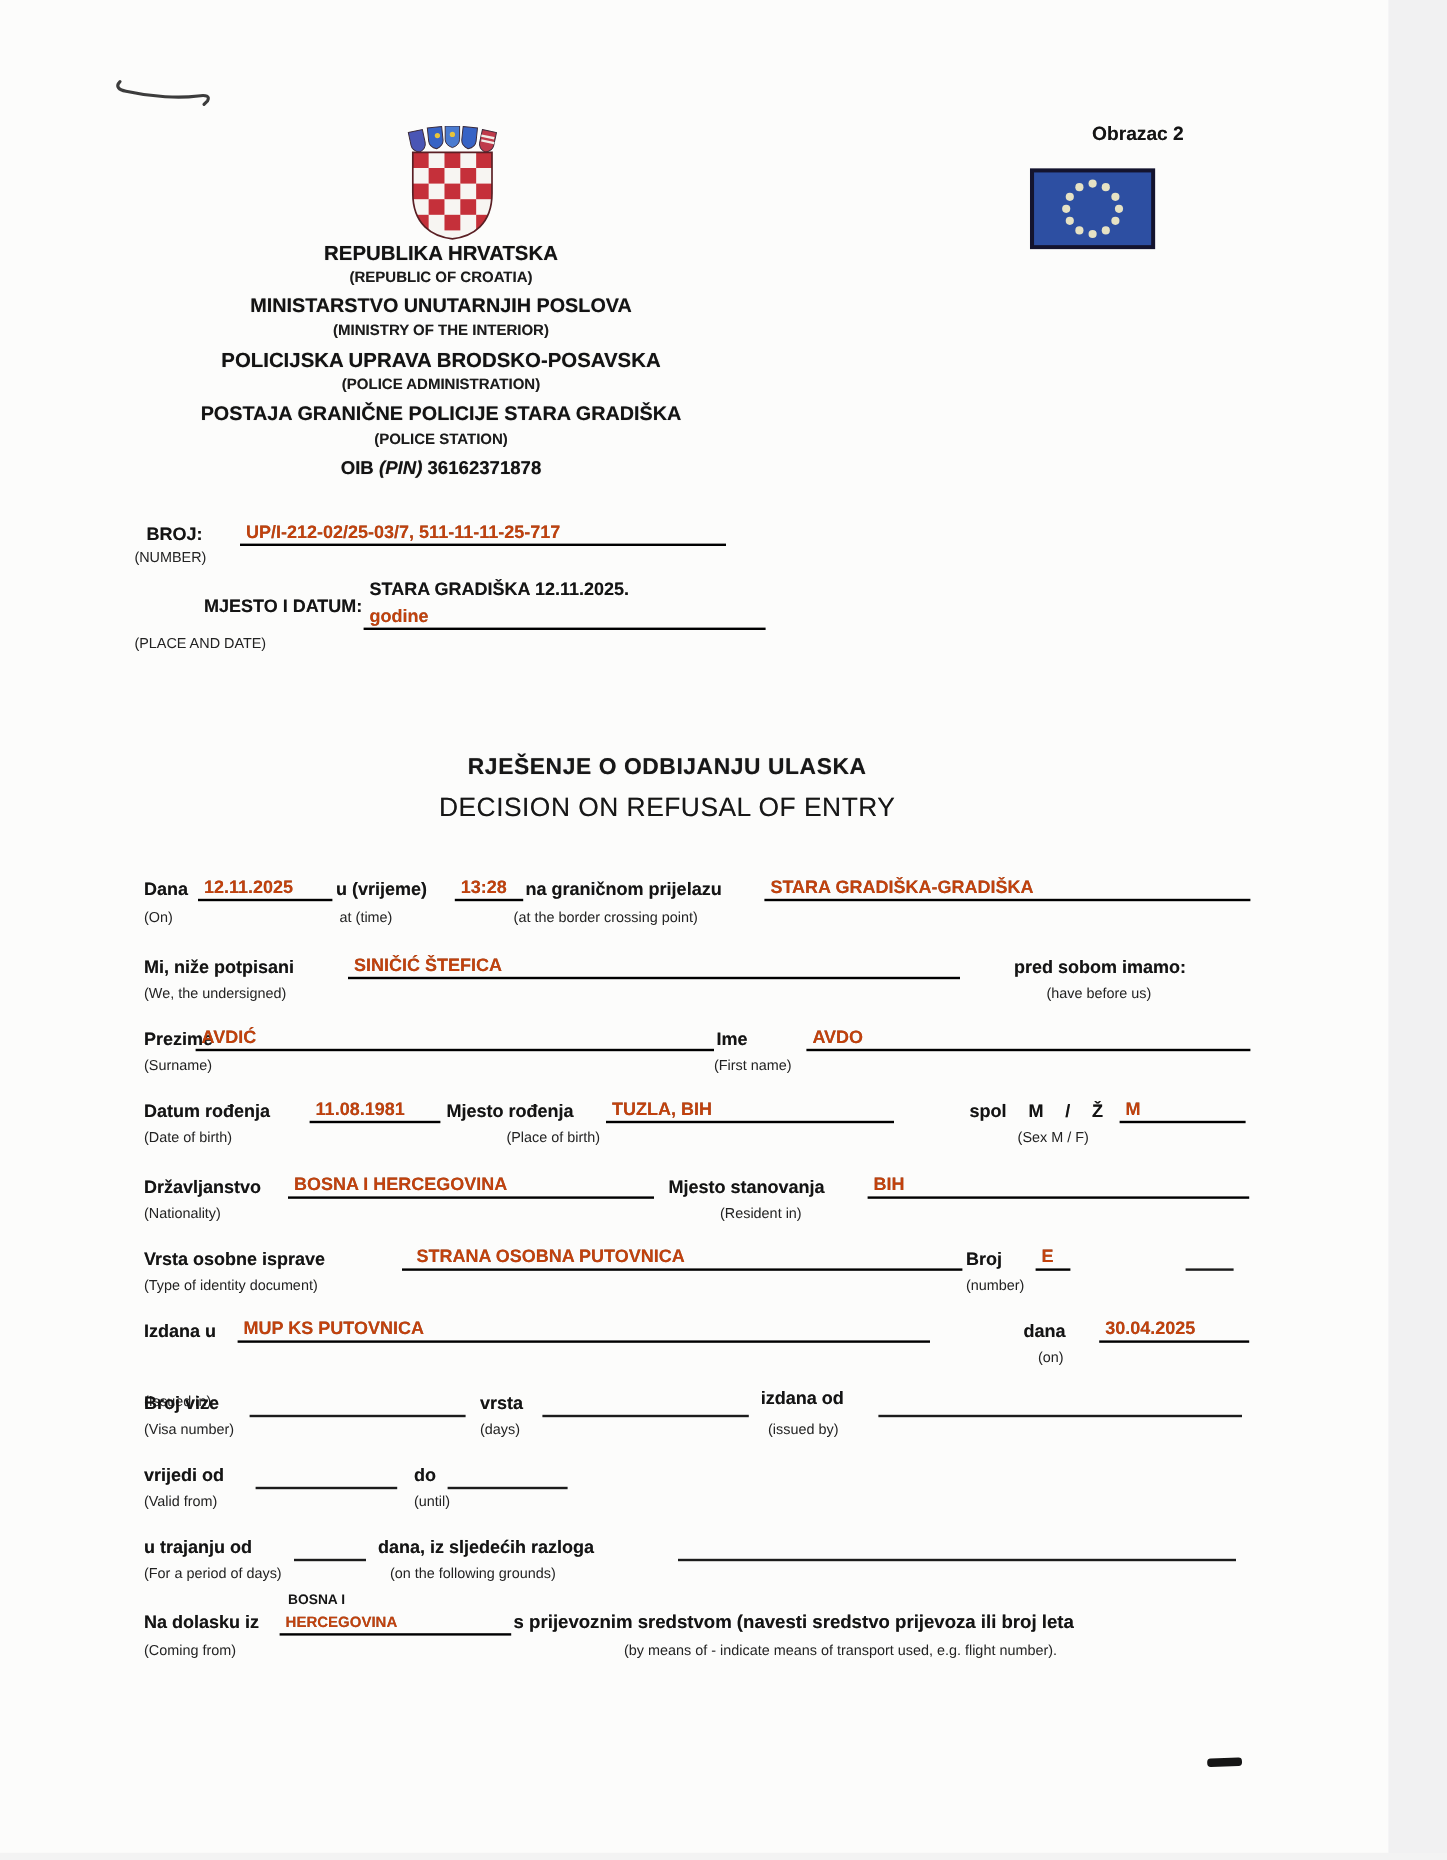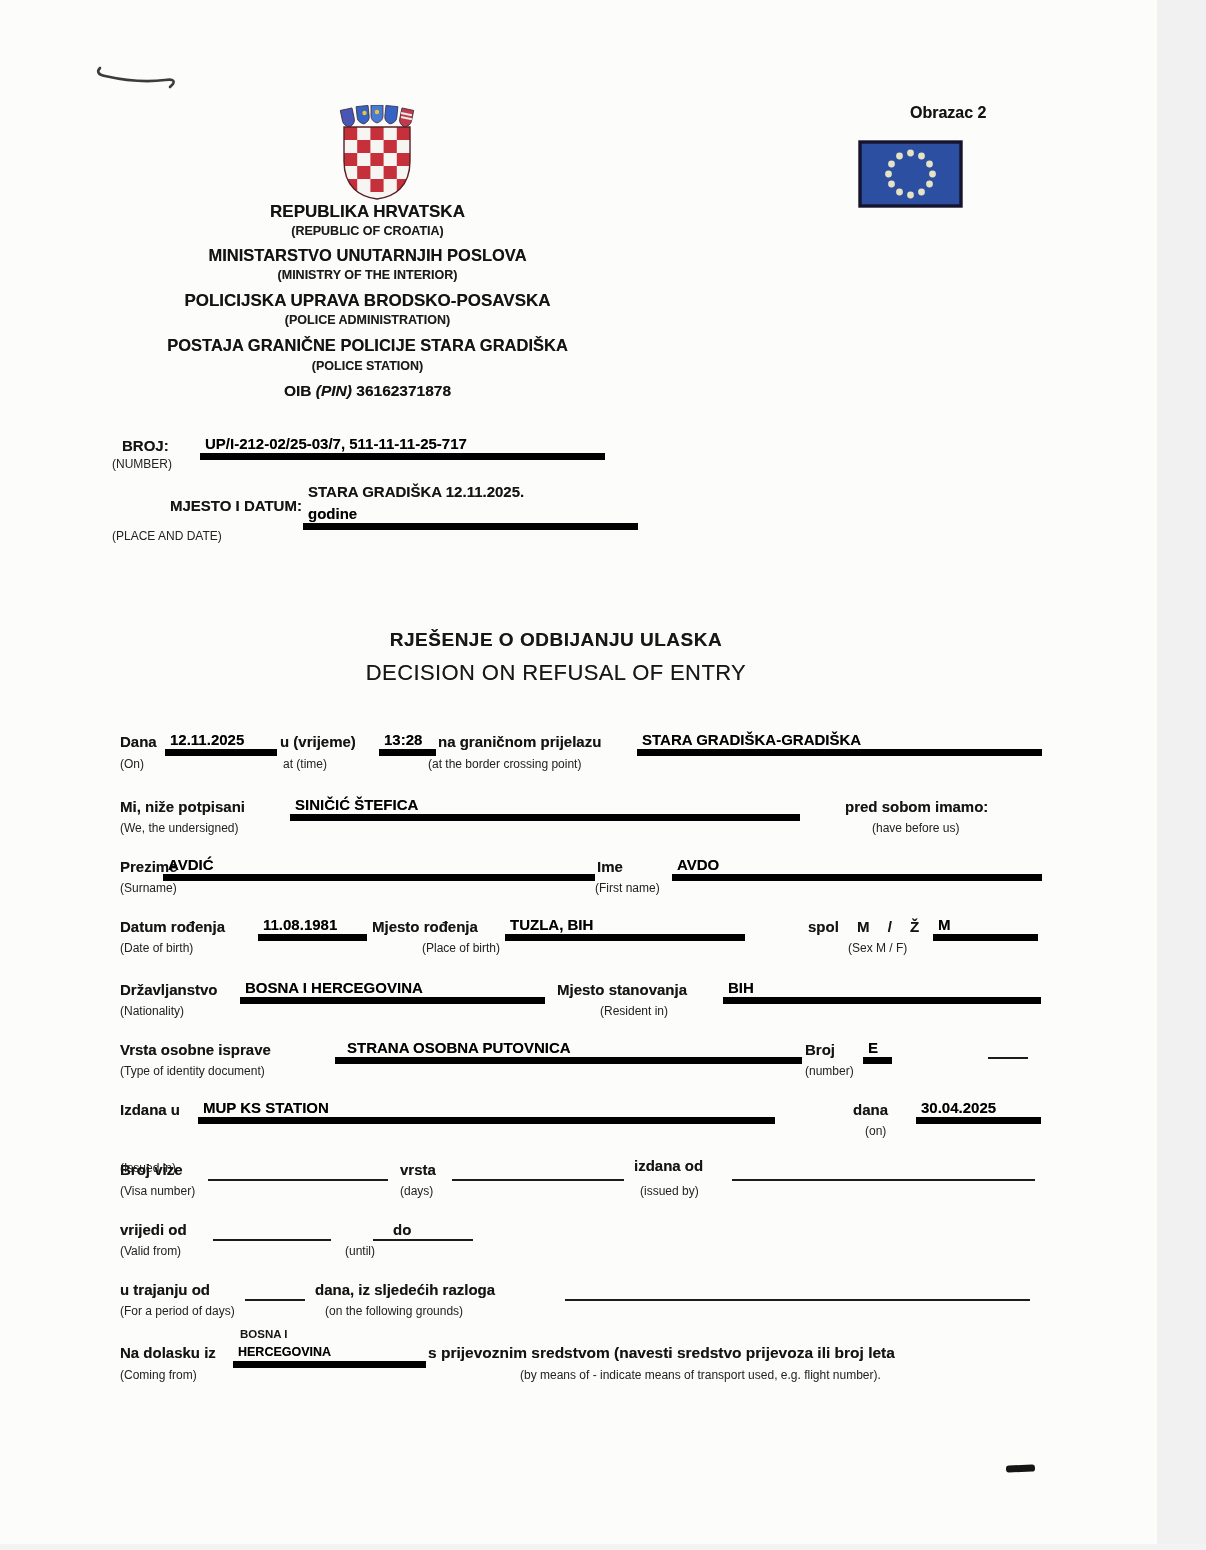--- a/index.html
+++ b/index.html
@@ -8,22 +8,22 @@
     background:#fcfcfb;
     font-family:"Liberation Sans", sans-serif;
     color:#171717;overflow:hidden;
   }
   .scan-strip-right{position:absolute;right:0;top:0;width:49px;height:1550px;background:#f1f1f2;}
   .scan-strip-bottom{position:absolute;left:0;bottom:0;width:1206px;height:6px;background:#f3f3f3;}
 
   .abs{position:absolute;}
   .t{position:absolute;font-weight:bold;font-size:15px;color:#141414;white-space:nowrap;text-shadow:0 0 .5px rgba(0,0,0,.45);}
   .s{position:absolute;font-weight:normal;font-size:12px;color:#222;white-space:nowrap;}
-  .u{position:absolute;display:inline-block;border-bottom:7px solid #000000;height:18px;
-     font-weight:bold;font-size:15px;color:#000000;white-space:nowrap;padding-left:5px;
+  .u{position:absolute;display:inline-block;border-bottom:2px solid #000000;height:18px;
+     font-weight:bold;font-size:15px;color:#c2410c;white-space:nowrap;padding-left:5px;
      text-shadow:0 0 .5px rgba(0,0,0,.45);}
   .ul{position:absolute;display:inline-block;border-bottom:2px solid #1c1c1c;height:16px;}
 
   .hc{position:absolute;left:60px;width:615px;text-align:center;white-space:nowrap;}
   .hmain{font-weight:bold;color:#131313;text-shadow:0 0 .6px rgba(0,0,0,.5);}
   .hsub{font-weight:bold;color:#1b1b1b;text-shadow:0 0 .3px rgba(0,0,0,.35);}
 
   .title-wrap{position:absolute;left:250px;width:612px;text-align:center;white-space:nowrap;}
   .ttl1{font-size:19px;font-weight:bold;letter-spacing:.5px;text-shadow:0 0 .6px rgba(0,0,0,.5);}
   .ttl2{font-size:22px;font-weight:normal;letter-spacing:.4px;text-shadow:0 0 .5px rgba(0,0,0,.45);}
@@ -193,21 +193,21 @@
   <span class="u" style="left:335px;top:-2px;width:455px;padding-left:12px;">STRANA OSOBNA PUTOVNICA</span>
   <span class="t" style="left:805px;top:0;">Broj</span>
   <span class="u" style="left:863px;top:-2px;width:24px;">E</span>
   <span class="ul" style="left:988px;top:0;width:40px;"></span>
   <span class="s" style="left:120px;top:23px;">(Type of identity document)</span>
   <span class="s" style="left:805px;top:23px;">(number)</span>
 </div>
 
 <div class="abs" style="left:0;top:1101px;width:1206px;">
   <span class="t" style="left:120px;top:0;">Izdana u</span>
-  <span class="u" style="left:198px;top:-2px;width:572px;">MUP KS STATION</span>
+  <span class="u" style="left:198px;top:-2px;width:572px;">MUP KS PUTOVNICA</span>
   <span class="t" style="left:853px;top:0;">dana</span>
   <span class="u" style="left:916px;top:-2px;width:120px;">30.04.2025</span>
   <span class="s" style="left:120px;top:21px;margin-top:39px;">(Issued in)</span>
   <span class="s" style="left:865px;top:23px;">(on)</span>
 </div>
 
 <div class="abs" style="left:0;top:1161px;width:1206px;">
   <span class="t" style="left:120px;top:0;">Broj vize</span>
   <span class="ul" style="left:208px;top:2px;width:180px;"></span>
   <span class="t" style="left:400px;top:0;">vrsta</span>
@@ -215,21 +215,21 @@
   <span class="t" style="left:634px;top:-4px;">izdana od</span>
   <span class="ul" style="left:732px;top:2px;width:303px;"></span>
   <span class="s" style="left:120px;top:23px;">(Visa number)</span>
   <span class="s" style="left:400px;top:23px;">(days)</span>
   <span class="s" style="left:640px;top:23px;text-align:center;">(issued by)</span>
 </div>
 
 <div class="abs" style="left:0;top:1221px;width:1206px;">
   <span class="t" style="left:120px;top:0;">vrijedi od</span>
   <span class="ul" style="left:213px;top:2px;width:118px;"></span>
-  <span class="t" style="left:345px;top:0;margin-left:48px;">do</span>
+  <span class="t" style="left:345px;top:0;">do</span>
   <span class="ul" style="left:373px;top:2px;width:100px;"></span>
   <span class="s" style="left:120px;top:23px;">(Valid from)</span>
   <span class="s" style="left:345px;top:23px;">(until)</span>
 </div>
 
 <div class="abs" style="left:0;top:1281px;width:1206px;">
   <span class="t" style="left:120px;top:0;">u trajanju od</span>
   <span class="ul" style="left:245px;top:2px;width:60px;"></span>
   <span class="t" style="left:315px;top:0;">dana, iz sljedećih razloga</span>
   <span class="ul" style="left:565px;top:2px;width:465px;"></span>

